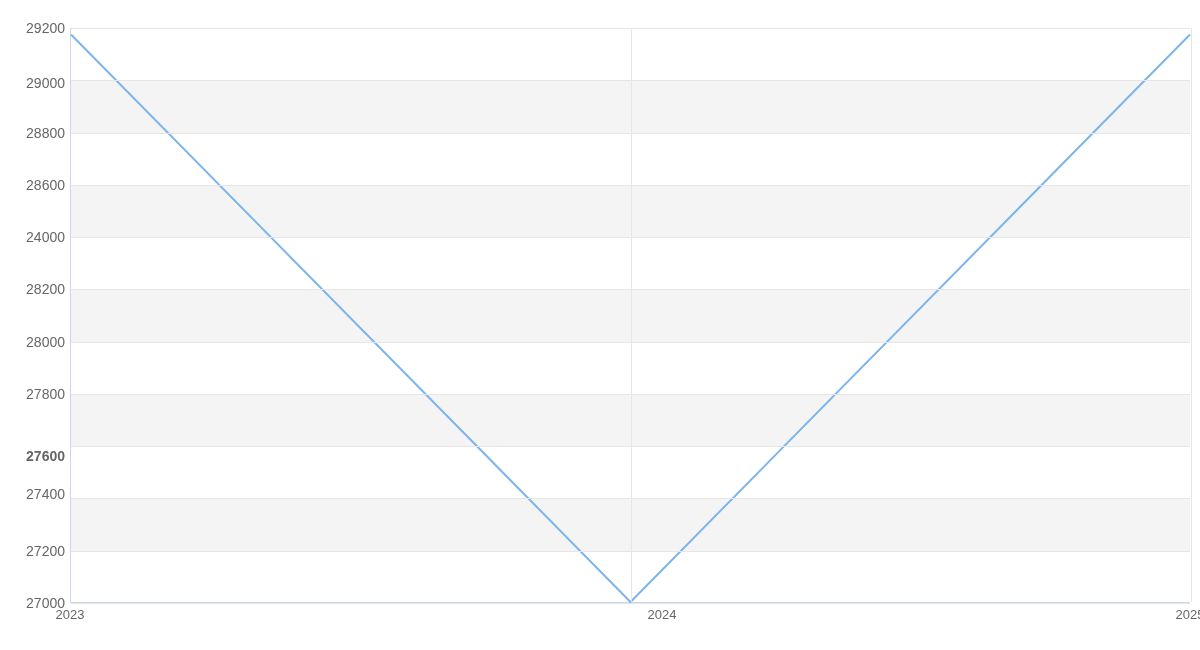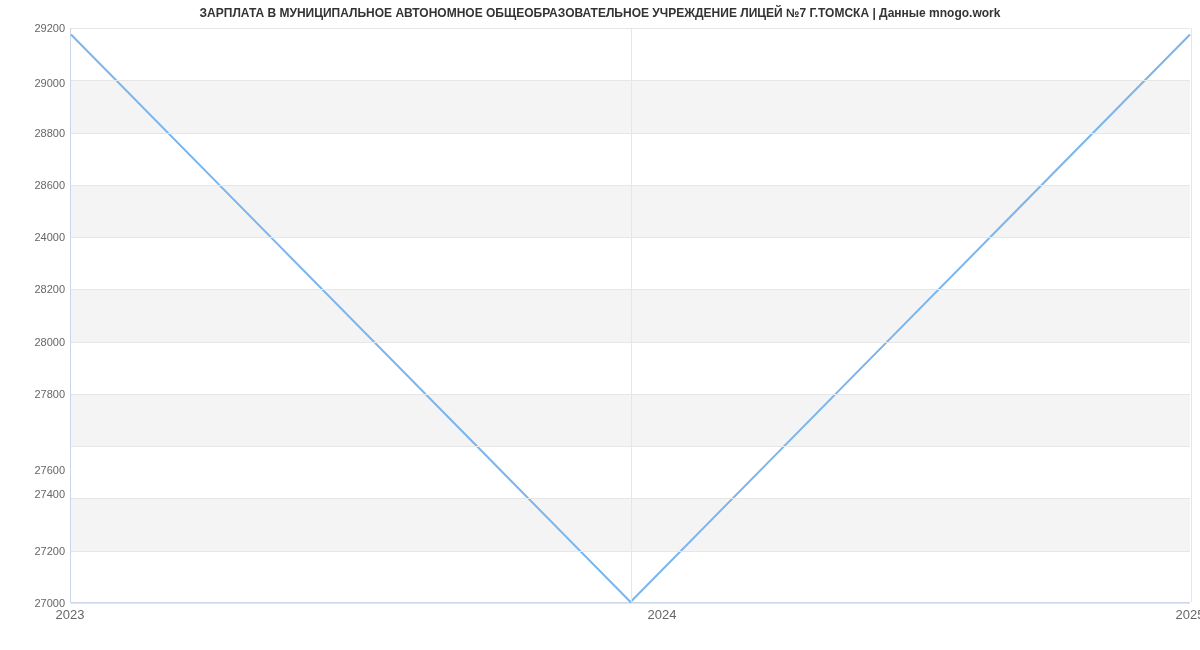--- a/index.html
+++ b/index.html
@@ -55,21 +55,21 @@
     top: 0;
     height: 100%;
     width: 0;
     border-left: 1px solid #e6e6e6;
   }
   .ylabel {
     position: absolute;
     right: 1135px;
     width: 60px;
     text-align: right;
-    font-size: 11px;
+    font-size: 14px;
     color: #666;
     transform: translateY(-50%);
   }
   .xlabel {
     position: absolute;
     top: 607px;
     font-size: 13px;
     color: #666;
     transform: translateX(-50%);
   }
@@ -79,21 +79,20 @@
     top: 0;
     width: 100%;
     height: 100%;
     overflow: visible;
   }
 </style>
 </head>
 <body>
 
 <div class="chart-wrap">
-  <div class="title">ЗАРПЛАТА В МУНИЦИПАЛЬНОЕ АВТОНОМНОЕ ОБЩЕОБРАЗОВАТЕЛЬНОЕ УЧРЕЖДЕНИЕ ЛИЦЕЙ №7 Г.ТОМСКА | Данные mnogo.work</div>
 
   <div class="plot">
       <div class="band" style="top: 52.2727px; height: 52.2727px;"></div>
       <div class="band" style="top: 156.818px; height: 52.2727px;"></div>
       <div class="band" style="top: 261.364px; height: 52.2727px;"></div>
       <div class="band" style="top: 365.909px; height: 52.2727px;"></div>
       <div class="band" style="top: 470.455px; height: 52.2727px;"></div>
     <svg class="line" preserveAspectRatio="none" viewBox="0 0 1120 575">
         <polyline points="0,6.534090909090878 560,575 1120,6.534090909090878" fill="none" stroke="#7cb5ec" stroke-width="2" stroke-linejoin="round"></polyline>
       </svg>
@@ -108,21 +107,21 @@
       <div class="gridline" style="top: 156.818px;"></div>
       <div class="gridline" style="top: 104.545px;"></div>
       <div class="gridline" style="top: 52.2727px;"></div>
       <div class="gridline" style="top: 0px;"></div>
       <div class="xgrid" style="left: 560px;"></div>
       <div class="xgrid" style="left: 1120px;"></div>
     </div>
 <div class="ylabel" style="top: 603px;">27000</div>
     <div class="ylabel" style="top: 550.727px;">27200</div>
     <div class="ylabel" style="top: 494px;">27400</div>
-    <div class="ylabel" style="top: 470px;">27600</div>
+    <div class="ylabel" style="top: 456px; font-weight: bold;">27600</div>
     <div class="ylabel" style="top: 393.909px;">27800</div>
     <div class="ylabel" style="top: 341.636px;">28000</div>
     <div class="ylabel" style="top: 289.364px;">28200</div>
     <div class="ylabel" style="top: 237.091px;">24000</div>
     <div class="ylabel" style="top: 184.818px;">28600</div>
     <div class="ylabel" style="top: 132.545px;">28800</div>
     <div class="ylabel" style="top: 83px;">29000</div>
     <div class="ylabel" style="top: 28px;">29200</div>
     <div class="xlabel" style="left: 70px;">2023</div>
     <div class="xlabel" style="left: 662px;">2024</div>

